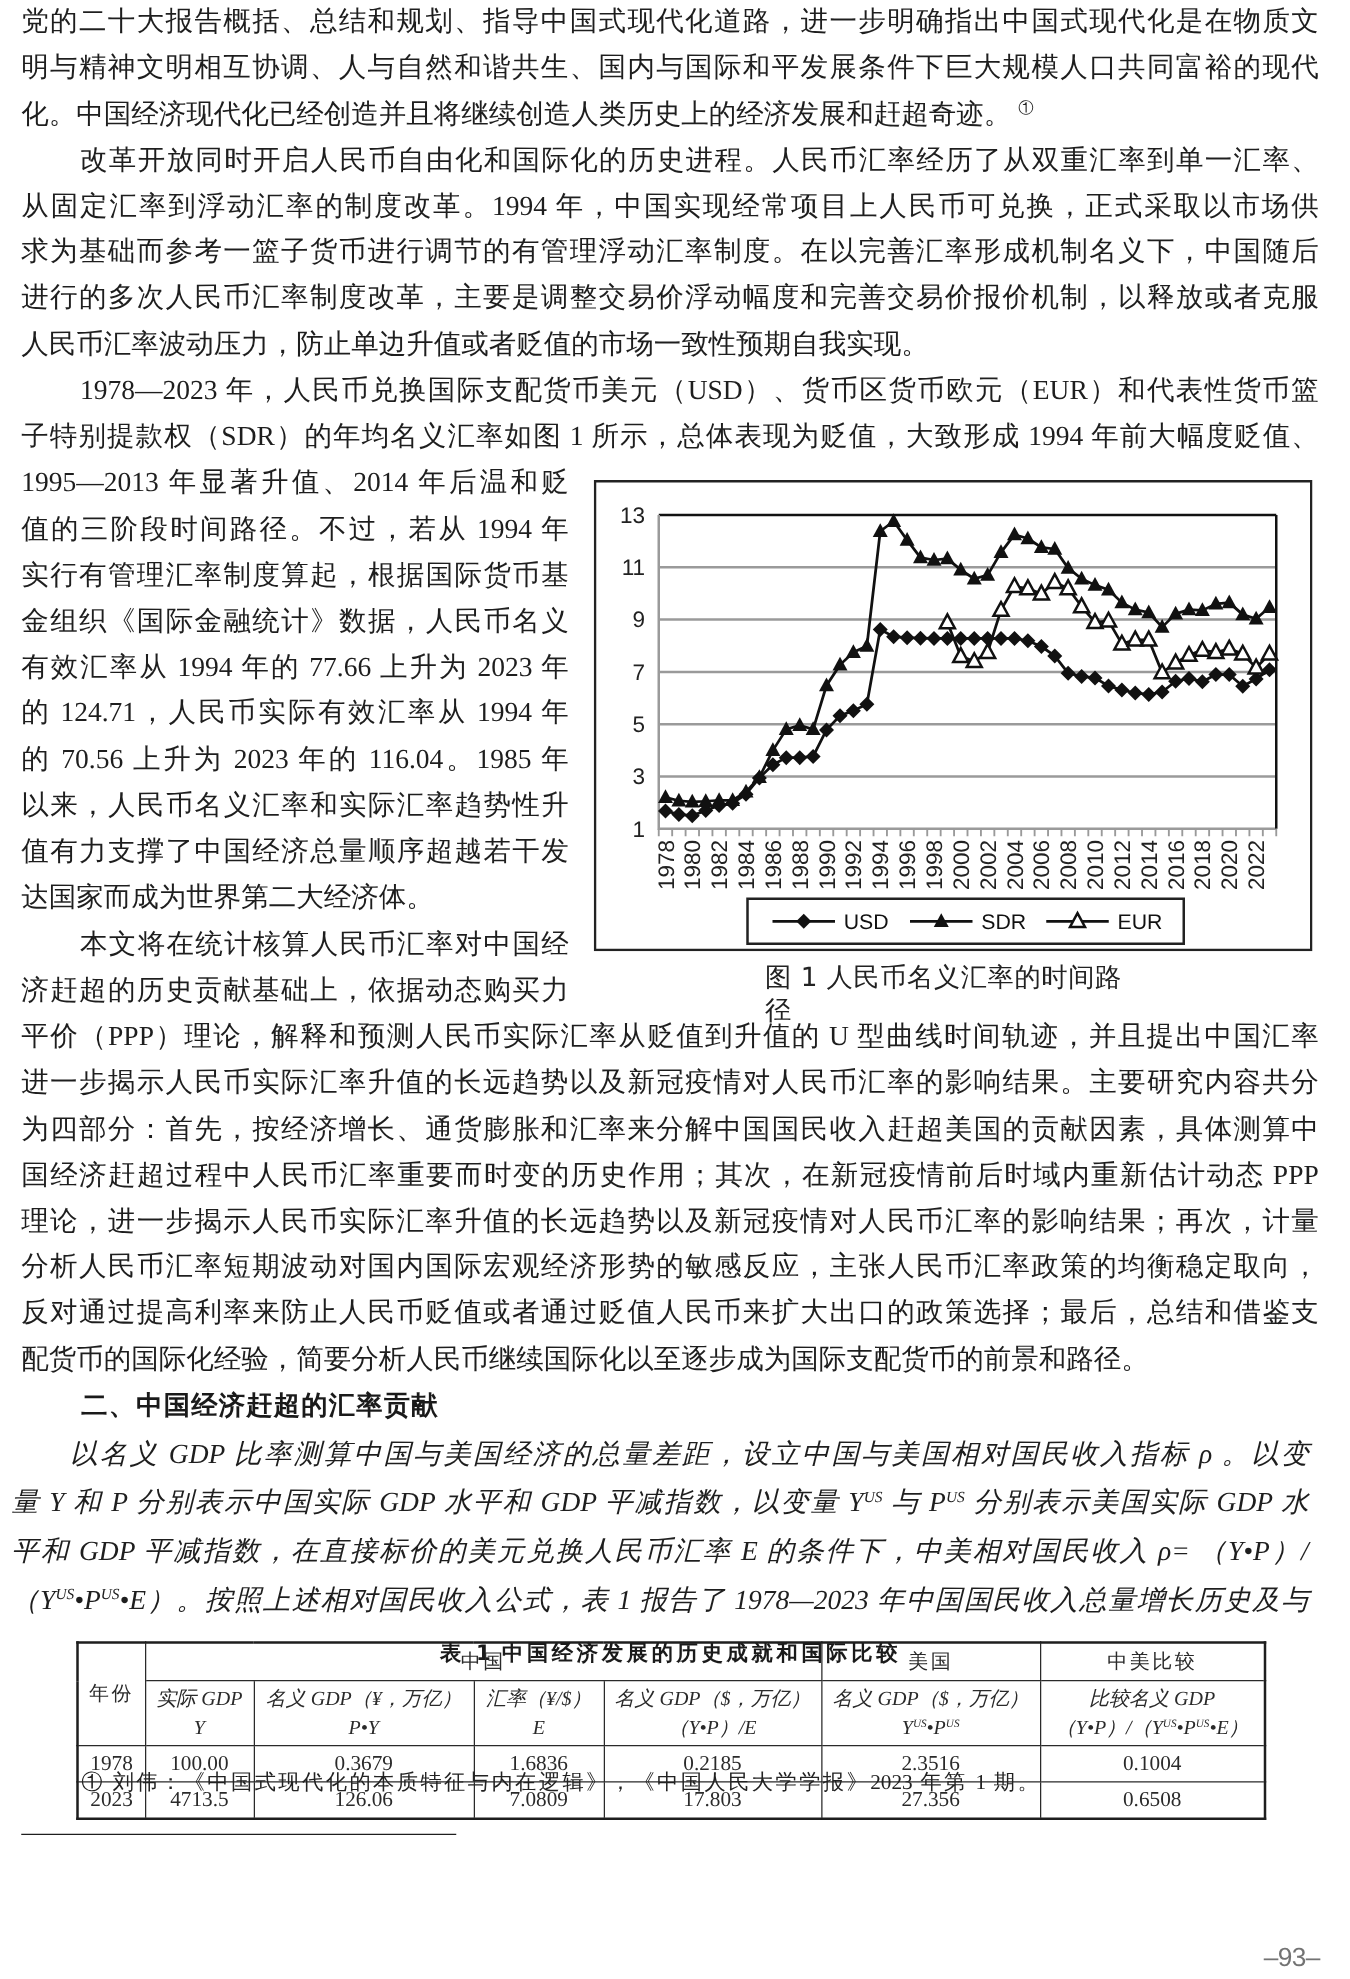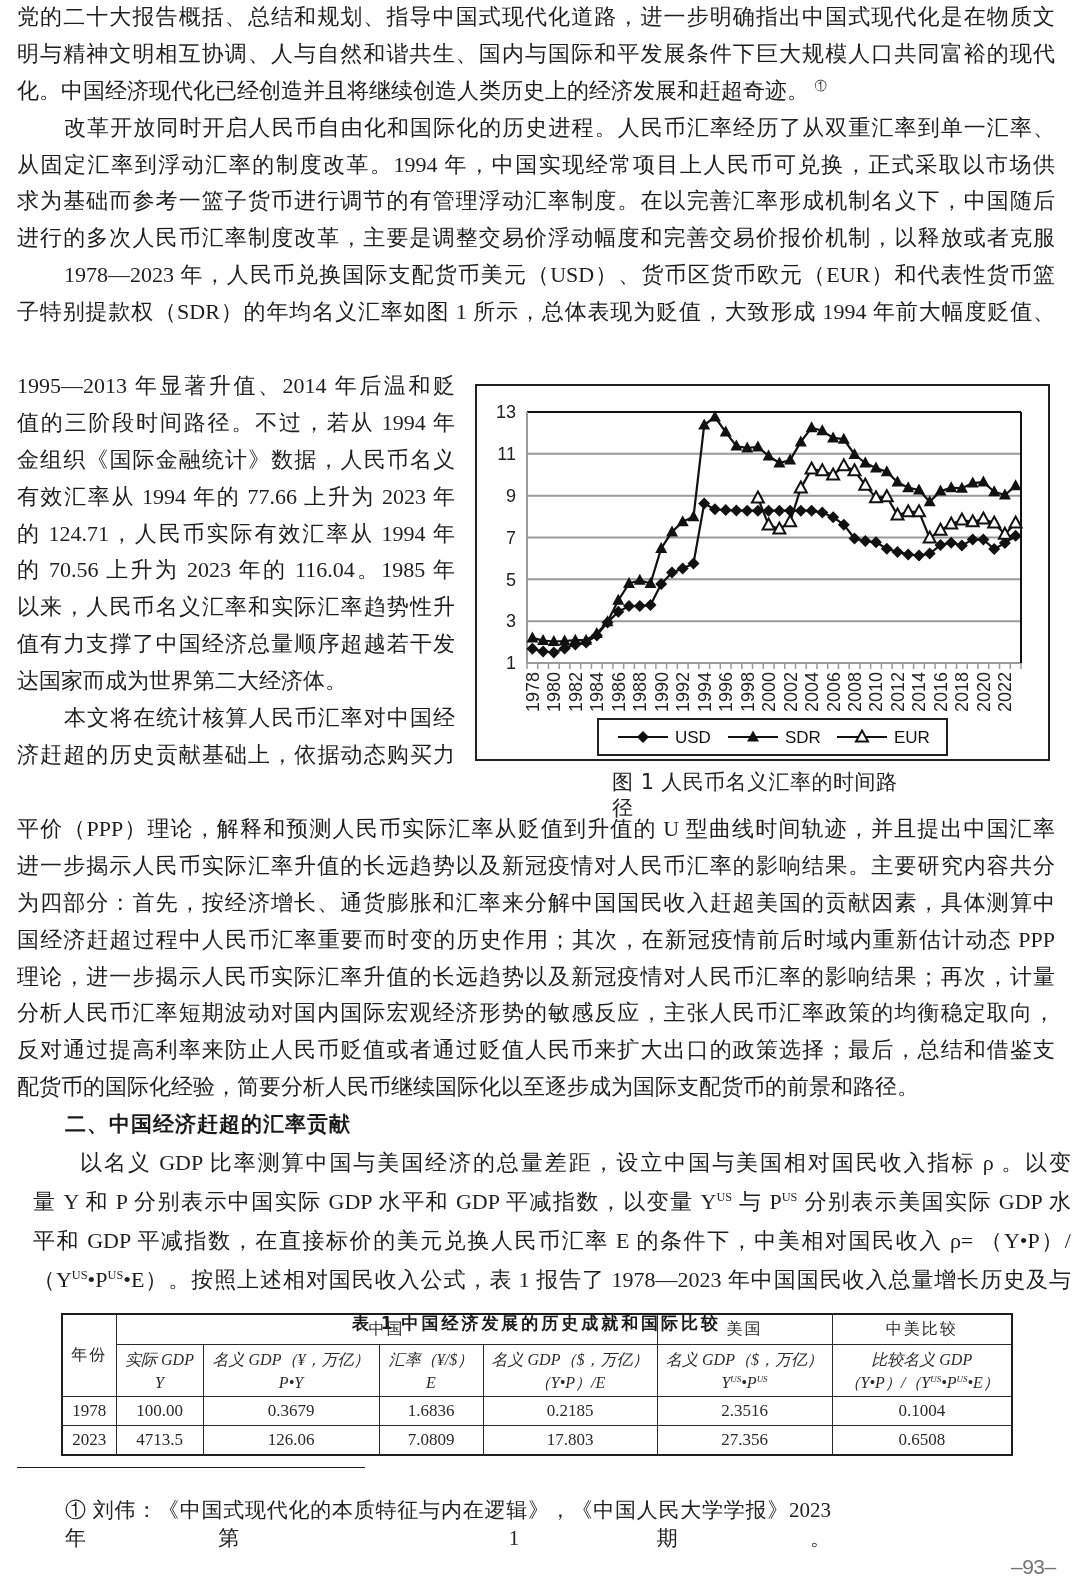--- a/index.html
+++ b/index.html
@@ -35,43 +35,45 @@
                      border-collapse: collapse; table-layout: fixed;
                      border: 2px solid #1e1e1e; font-family: "Liberation Serif", "DejaVu Serif", serif; color: #2a2a2a; }
   table.data-table th, table.data-table td { border: 1.2px solid #2a2a2a; padding: 0; text-align: center;
                                              font-weight: normal; }
   table.data-table tr.h1 th { height: 29px; font-size: 16px; letter-spacing: 2px; }
   table.data-table tr.h2 th { height: 51px; font-size: 16px; line-height: 23px; font-style: italic; }
   table.data-table td { height: 28px; font-size: 17px; }
   table.data-table th.year { font-size: 16px; letter-spacing: 2px; }
 
   .fn-rule { position: absolute; left: 17px; top: 1467px; width: 348px; height: 0; border-top: 1.2px solid #1e1e1e; }
-  .footnote { position: absolute; left: 65px; top: 1496px; width: 766px; height: 28px; line-height: 28px;
-              font-size: 21px; text-align: justify; text-align-last: justify; color: #222; }
+  .footnote { position: absolute; left: 65px; top: 1412px; width: 766px; height: 28px; line-height: 28px;
+              font-size: 17px; text-align: justify; text-align-last: justify; color: #222; }
   .page-num { position: absolute; left: 1011px; top: 1553px; height: 28px; line-height: 28px;
               font-family: "Liberation Sans", sans-serif; font-size: 21px; color: #737373; letter-spacing: -0.5px; }
 </style>
 </head>
 <body>
 
 <div class="region" style="left:17px; top:-1px; width:1038px;">
     <div class="ln">党的二十大报告概括、总结和规划、指导中国式现代化道路，进一步明确指出中国式现代化是在物质文</div>
     <div class="ln">明与精神文明相互协调、人与自然和谐共生、国内与国际和平发展条件下巨大规模人口共同富裕的现代</div>
     <div class="ln last">化。中国经济现代化已经创造并且将继续创造人类历史上的经济发展和赶超奇迹。 <sup>①</sup></div>
     <div class="ln indent">改革开放同时开启人民币自由化和国际化的历史进程。人民币汇率经历了从双重汇率到单一汇率、</div>
     <div class="ln">从固定汇率到浮动汇率的制度改革。1994 年，中国实现经常项目上人民币可兑换，正式采取以市场供</div>
     <div class="ln">求为基础而参考一篮子货币进行调节的有管理浮动汇率制度。在以完善汇率形成机制名义下，中国随后</div>
     <div class="ln">进行的多次人民币汇率制度改革，主要是调整交易价浮动幅度和完善交易价报价机制，以释放或者克服</div>
+    <div class="ln last">人民币汇率波动压力，防止单边升值或者贬值的市场一致性预期自我实现。</div>
     <div class="ln indent">1978—2023 年，人民币兑换国际支配货币美元（USD）、货币区货币欧元（EUR）和代表性货币篮</div>
     <div class="ln">子特别提款权（SDR）的年均名义汇率如图 1 所示，总体表现为贬值，大致形成 1994 年前大幅度贬值、</div>
   </div>
 
 <div class="region" style="left:17px; top:368px; width:438px;">
     <div class="ln">1995—2013 年显著升值、2014 年后温和贬</div>
     <div class="ln">值的三阶段时间路径。不过，若从 1994 年</div>
+    <div class="ln">实行有管理汇率制度算起，根据国际货币基</div>
     <div class="ln">金组织《国际金融统计》数据，人民币名义</div>
     <div class="ln">有效汇率从 1994 年的 77.66 上升为 2023 年</div>
     <div class="ln">的 124.71，人民币实际有效汇率从 1994 年</div>
     <div class="ln">的 70.56 上升为 2023 年的 116.04。1985 年</div>
     <div class="ln">以来，人民币名义汇率和实际汇率趋势性升</div>
     <div class="ln">值有力支撑了中国经济总量顺序超越若干发</div>
     <div class="ln last">达国家而成为世界第二大经济体。</div>
     <div class="ln indent">本文将在统计核算人民币汇率对中国经</div>
     <div class="ln">济赶超的历史贡献基础上，依据动态购买力</div>
   </div>
@@ -82,21 +84,21 @@
     <div class="ln">为四部分：首先，按经济增长、通货膨胀和汇率来分解中国国民收入赶超美国的贡献因素，具体测算中</div>
     <div class="ln">国经济赶超过程中人民币汇率重要而时变的历史作用；其次，在新冠疫情前后时域内重新估计动态 PPP</div>
     <div class="ln">理论，进一步揭示人民币实际汇率升值的长远趋势以及新冠疫情对人民币汇率的影响结果；再次，计量</div>
     <div class="ln">分析人民币汇率短期波动对国内国际宏观经济形势的敏感反应，主张人民币汇率政策的均衡稳定取向，</div>
     <div class="ln">反对通过提高利率来防止人民币贬值或者通过贬值人民币来扩大出口的政策选择；最后，总结和借鉴支</div>
     <div class="ln last">配货币的国际化经验，简要分析人民币继续国际化以至逐步成为国际支配货币的前景和路径。</div>
   </div>
 
 <div class="heading">二、中国经济赶超的汇率贡献</div>
 
-<div class="region loose" style="left:33px; top:1143px; width:1038px;">
+<div class="region loose" style="left:9px; top:1143px; width:1038px;font-style:italic;">
     <div class="ln indent">以名义 GDP 比率测算中国与美国经济的总量差距，设立中国与美国相对国民收入指标 ρ 。以变</div>
     <div class="ln">量 Y 和 P 分别表示中国实际 GDP 水平和 GDP 平减指数，以变量 Y<sup>US</sup> 与 P<sup>US</sup> 分别表示美国实际 GDP 水</div>
     <div class="ln">平和 GDP 平减指数，在直接标价的美元兑换人民币汇率 E 的条件下，中美相对国民收入 ρ= （Y•P）/</div>
     <div class="ln">（Y<sup>US</sup>•P<sup>US</sup>•E）。按照上述相对国民收入公式，表 1 报告了 1978—2023 年中国国民收入总量增长历史及与</div>
   </div>
 
 <div id="chart-wrap">
   <svg id="chart-svg" width="575" height="377" viewBox="0 0 575 377" xmlns="http://www.w3.org/2000/svg">
       <rect x="1" y="1" width="573" height="375" fill="#fff" stroke="#222" stroke-width="2"></rect>
       <g>

